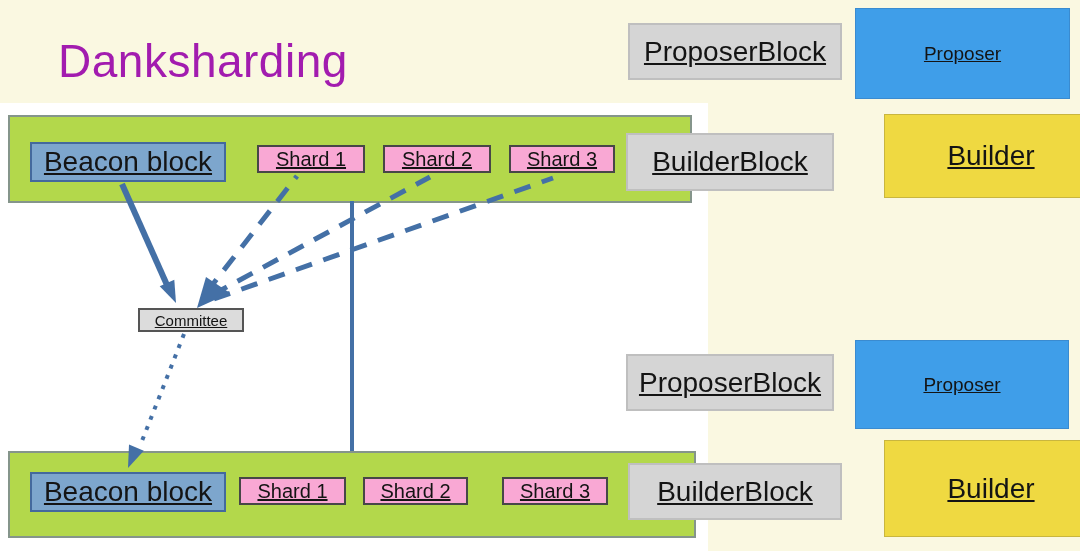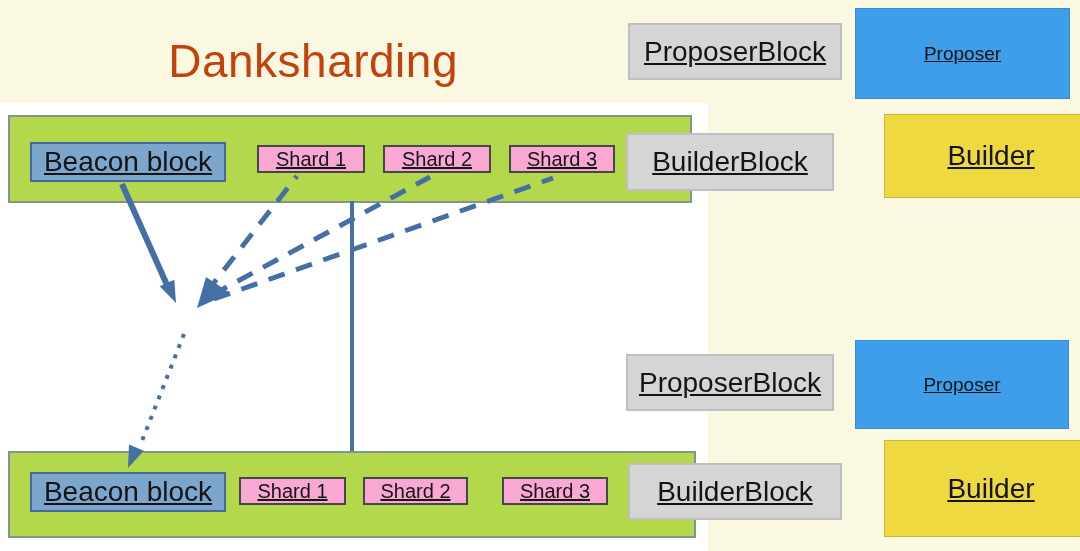--- a/index.html
+++ b/index.html
@@ -36,22 +36,22 @@
     background:#efd941;border:1px solid #c9b63e;
     font-size:28px;
     margin-left:29px;
   }
   .committee{
     background:#dcdcdc;border:2px solid #555555;
     font-size:15px;z-index:6;
   }
   #title{
     left:58px;top:34px;width:400px;height:56px;
-    font-size:46px;color:#c2410c;letter-spacing:0.5px;
-    z-index:2;white-space:nowrap;text-align:right;
+    font-size:46px;color:#a21caf;letter-spacing:0.5px;
+    z-index:2;white-space:nowrap;
   }
   #arrow-layer{position:absolute;left:0;top:0;width:1080px;height:551px;z-index:5;pointer-events:none;}
 </style>
 </head>
 <body>
 
 <div id="canvas">
 
   <div class="abs cream" style="left:0;top:0;width:1080px;height:103px;"></div>
   <div class="abs cream" style="left:708px;top:103px;width:372px;height:448px;"></div>
@@ -80,20 +80,23 @@
   <div class="abs proposer-box center" style="left:855px;top:8px;width:215px;height:91px;">
     <span>Proposer</span>
   </div>
   <div class="abs gray-box center" style="left:626px;top:133px;width:208px;height:58px;">
     <span>BuilderBlock</span>
   </div>
   <div class="abs builder-box center" style="left:855px;top:114px;width:214px;height:84px;">
     <span>Builder</span>
   </div>
 
+  <div class="abs committee center" style="left:138px;top:308px;width:106px;height:24px;">
+    <span>Committee</span>
+  </div>
 
   <div class="abs gray-box center" style="left:626px;top:354px;width:208px;height:57px;">
     <span>ProposerBlock</span>
   </div>
   <div class="abs proposer-box center" style="left:855px;top:340px;width:214px;height:89px;">
     <span>Proposer</span>
   </div>
 
   <div class="abs green-bar" style="left:8px;top:451px;width:688px;height:87px;"></div>
 

